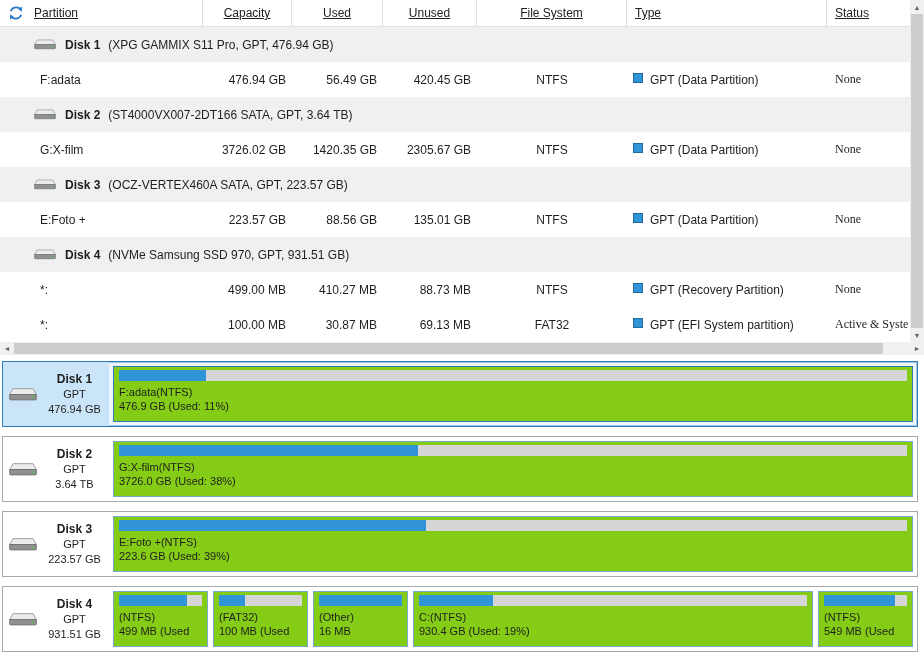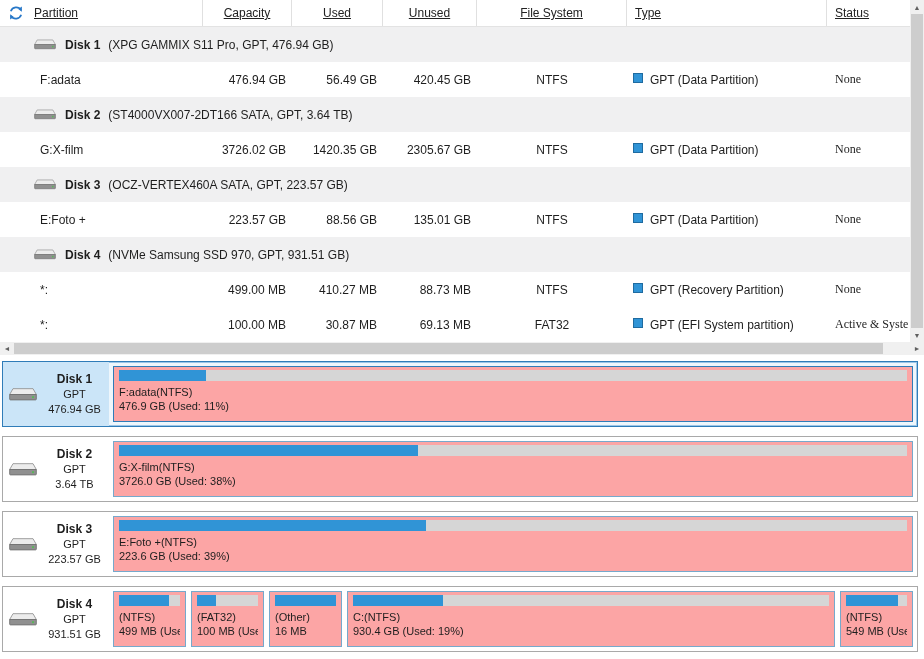--- a/index.html
+++ b/index.html
@@ -42,24 +42,24 @@
 
   
   .diskmap{flex:1;padding:6px 6px 0 2px;display:flex;flex-direction:column;gap:9px;}
   .panel{height:66px;border:1px solid #a9a9a9;background:#fff;display:flex;flex:none;}
   .panel.selected{border-color:#2f7cb8;box-shadow:inset 0 0 0 1px #9cc6e8;background:#eef6fc;}
   .dlabel{width:106px;flex:none;display:flex;align-items:center;padding-left:5px;}
   .selected .dlabel{background:#cbe5f8;}
   .dmeta{flex:1;text-align:center;line-height:15px;font-size:11px;color:#1e1e1e;}
   .dname{font-weight:bold;font-size:12px;}
   .parts{flex:1;display:flex;gap:5px;padding:4px;min-width:0;}
-  .pblock{border:1px solid #76a9cc;background:#fca5a5;padding:3px 5px 0 5px;min-width:0;overflow:hidden;}
+  .pblock{border:1px solid #76a9cc;background:#84cc16;padding:3px 5px 0 5px;min-width:0;overflow:hidden;}
   .selected .pblock{border-color:#2f7cb8;}
   .pblock.grow{flex:1;}
-  .pblock.small{width:73px;flex:none;}
+  .pblock.small{width:95px;flex:none;}
   .strip{height:11px;background:#d6d6d6;margin-bottom:4px;}
   .fill{height:100%;background:#3094d6;}
   .pl1,.pl2{font-size:11px;line-height:14px;white-space:nowrap;overflow:hidden;}
 
   .hdd-sm{width:24px;height:13px;flex:none;display:block;}
   .hdd-lg{width:30px;height:17px;flex:none;display:block;margin-right:2px;}
   .refresh{width:16px;height:16px;display:block;flex:none;}
 </style>
 </head>
 <body>

